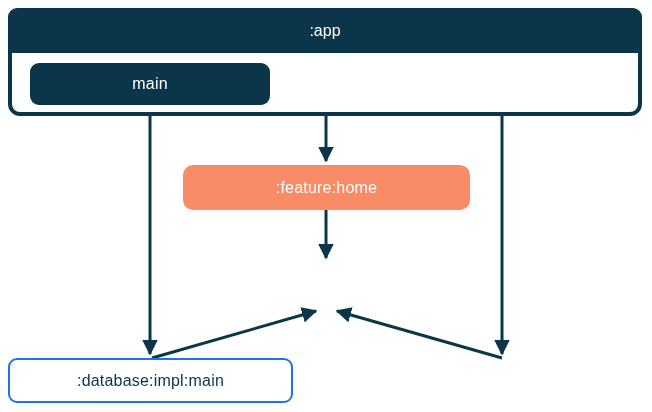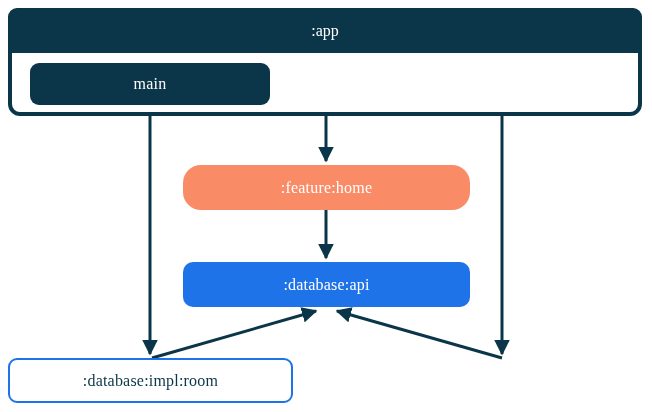--- a/index.html
+++ b/index.html
@@ -9,21 +9,21 @@
     --blue: #1f73e8;
     --white: #ffffff;
   }
   * { margin: 0; padding: 0; box-sizing: border-box; }
   html, body { background: #ffffff; }
   .canvas {
     position: relative;
     width: 652px;
     height: 412px;
     background: var(--white);
-    font-family: Liberation Serif, serif;
+    font-family: Liberation Sans, sans-serif;
     overflow: hidden;
   }
   .edges-layer {
     position: absolute;
     left: 0; top: 0;
     width: 652px; height: 412px;
   }
   .node {
     position: absolute;
     display: flex;
@@ -63,21 +63,21 @@
     width: 238px; height: 40px;
     background: var(--green);
     color: var(--navy);
     border-radius: 9px;
   }
   .feature-home {
     left: 183px; top: 165px;
     width: 287px; height: 45px;
     background: var(--salmon);
     color: var(--white);
-    border-radius: 18px;
+    border-radius: 10px;
   }
   .database-api {
     left: 183px; top: 262px;
     width: 287px; height: 45px;
     background: var(--blue);
     color: var(--white);
     border-radius: 10px;
   }
   .impl-box {
     width: 285px; height: 45px;
@@ -118,22 +118,19 @@
 
   <div class="node source-set-main">
     <span>main</span>
   </div>
 
 
   <div class="node feature-home">
     <span>:feature:home</span>
   </div>
 
-  <div class="node database-api">
-    <span>:database:api</span>
-  </div>
 
   <div class="node impl-box database-impl-room">
-    <span>:database:impl:room</span>
+    <span>:database:impl:main</span>
   </div>
 
 
 </div>
 
 </body></html>

